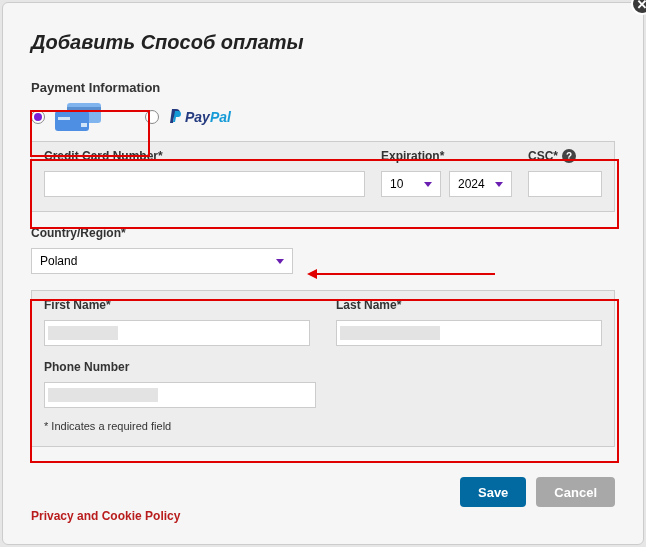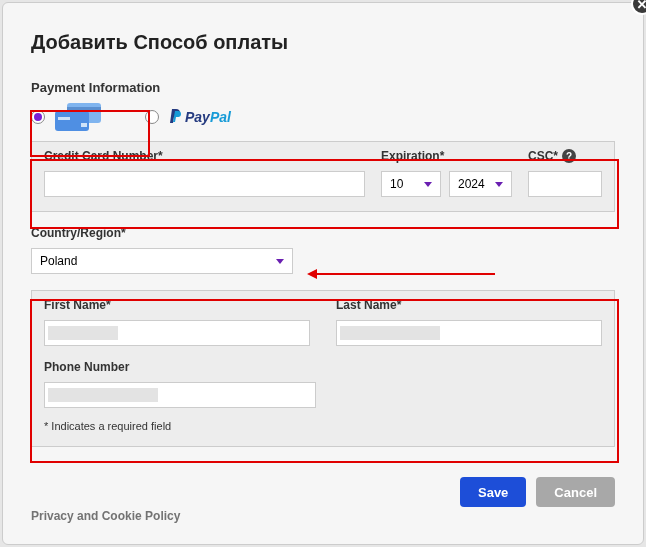--- a/index.html
+++ b/index.html
@@ -31,20 +31,21 @@
     font-weight: bold;
     font-size: 13px;
     cursor: pointer;
     border: 2px solid #fff;
   }
   h1.title {
     font-size: 20px;
     font-weight: bold;
     color: #222;
     margin-bottom: 26px;
+    font-style: italic;
   }
   .section-heading {
     font-size: 13px;
     font-weight: bold;
     color: #333;
     margin-bottom: 8px;
   }
   .method-row {
     display: flex;
     align-items: center;
@@ -130,39 +131,39 @@
     color: #333;
     margin-top: 12px;
   }
   .footer {
     display: flex;
     align-items: center;
     justify-content: space-between;
     margin-top: 14px;
   }
   .link {
-    color: #737373;
+    color: #b91c1c;
     font-size: 12px;
     font-weight: bold;
     text-decoration: none;
     cursor: pointer;
     margin-top: 48px;
   }
   .btns { display: flex; gap: 10px; }
   .btn {
     height: 30px;
     padding: 0 18px;
     border-radius: 4px;
     border: none;
     font-size: 13px;
     font-weight: bold;
     color: #fff;
     cursor: pointer;
   }
-  .btn-save { background: #1d4ed8; }
+  .btn-save { background: #0369a1; }
   .btn-cancel { background: #a8a8a8; }
 
   
   .hl { position: absolute; border: 2px solid #e00000; pointer-events: none; }
   .arrow {
     position: absolute;
     background: #e00000;
     height: 2px;
     pointer-events: none;
   }

